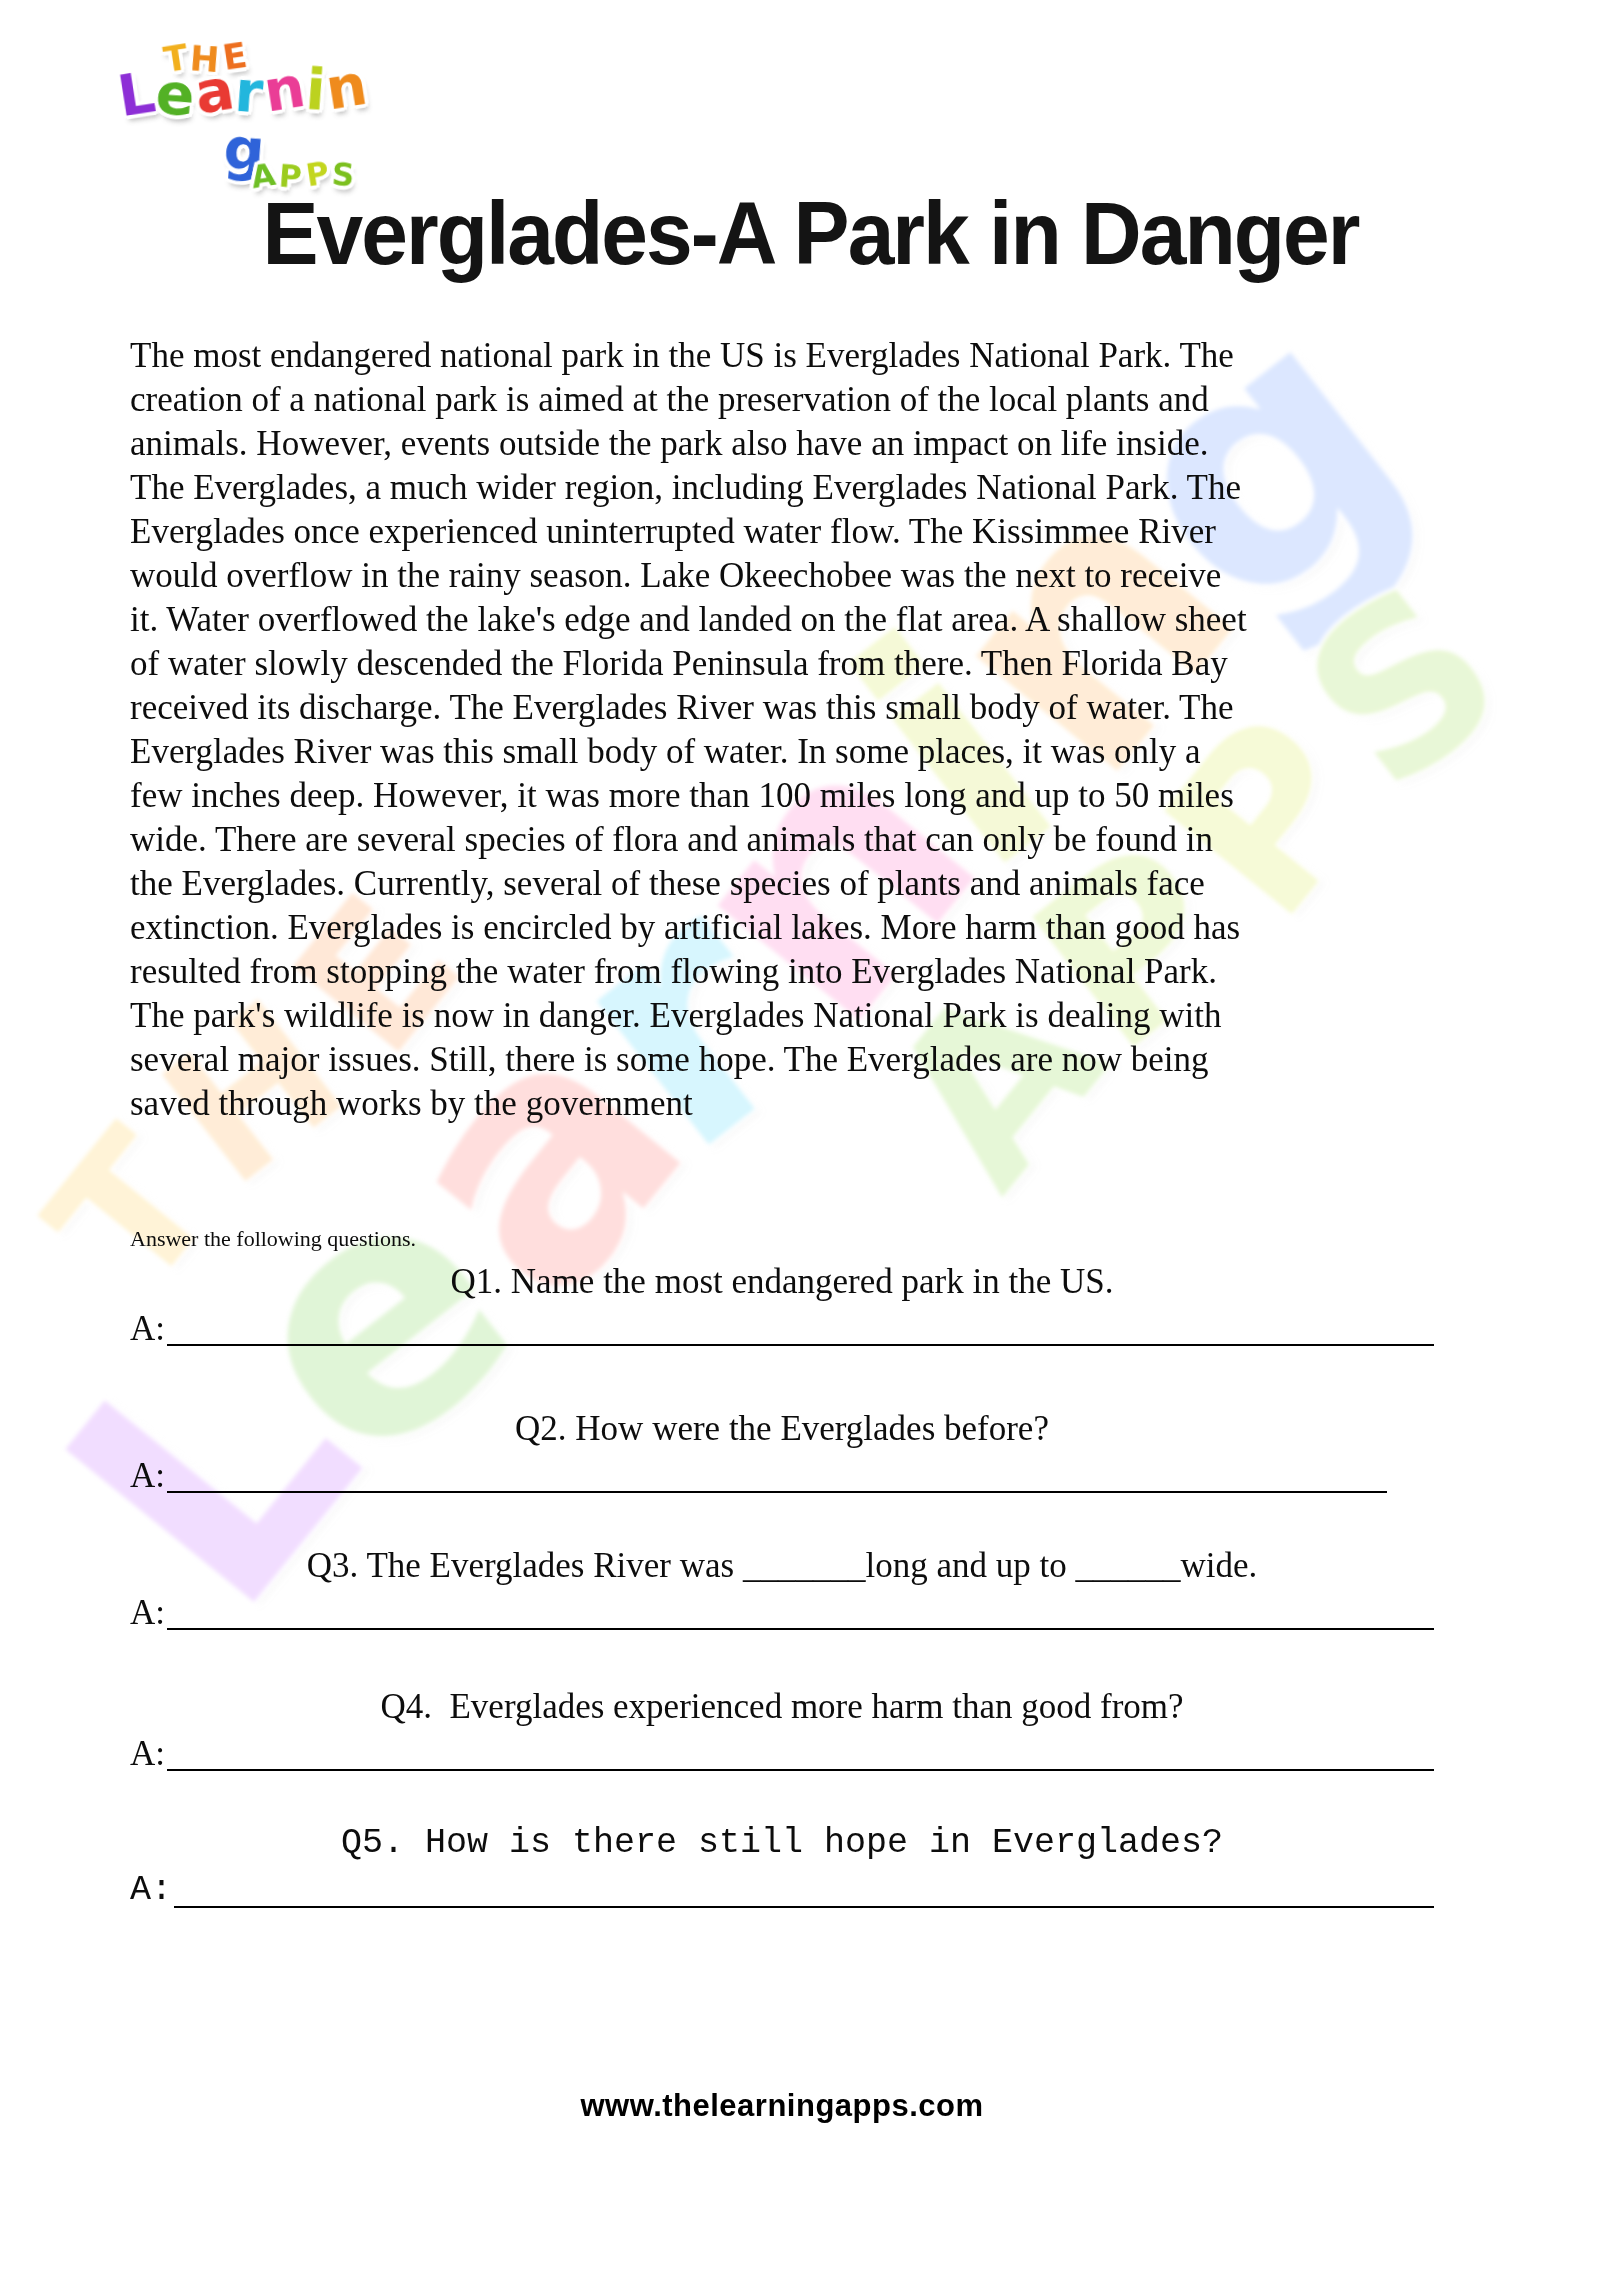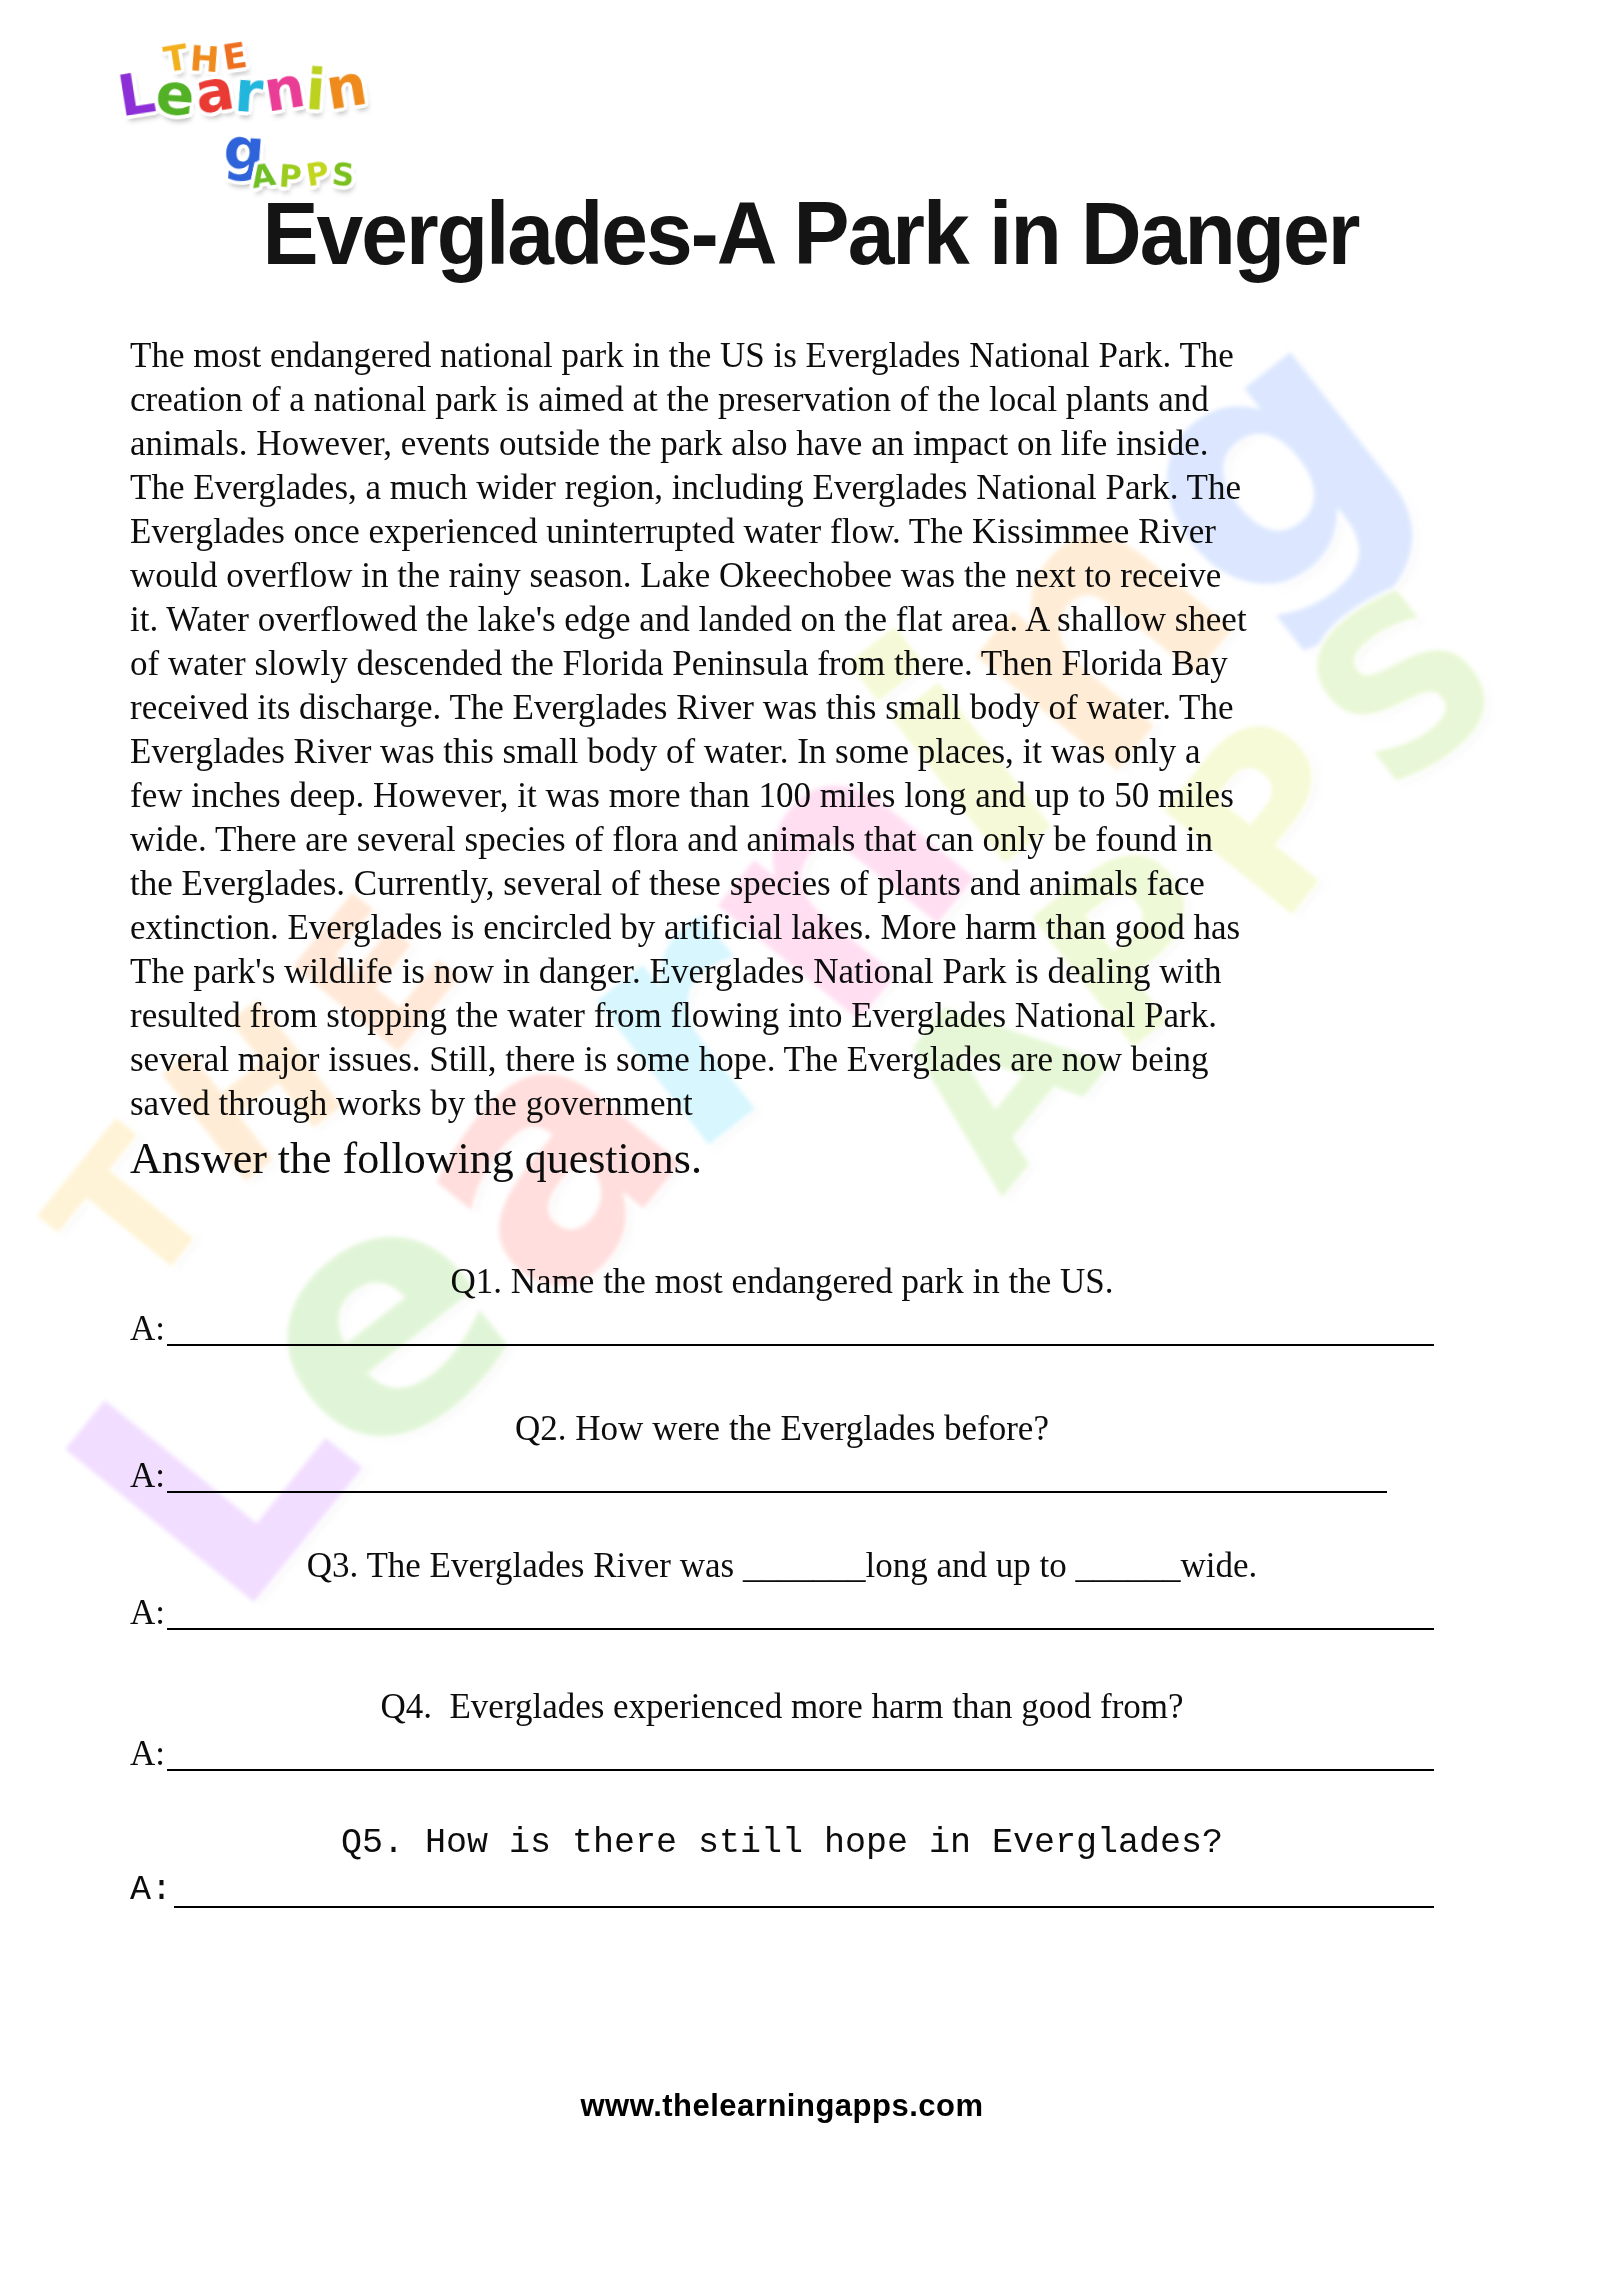--- a/index.html
+++ b/index.html
@@ -54,22 +54,22 @@
     font-weight:700;font-size:84px;letter-spacing:-2px;
     color:#141414;transform:scaleY(1.05);
     z-index:1;white-space:nowrap;
   }
   .article{position:absolute;left:130px;top:334px;width:1313px;z-index:1;}
   .article .line{
     font-size:35px;line-height:44px;
     white-space:nowrap;
   }
   .instruction{
-    position:absolute;left:130px;top:1136px;width:1313px;
-    font-size:44px;line-height:45px;z-index:1;
+    position:absolute;left:130px;top:1216px;width:1313px;
+    font-size:22px;line-height:45px;z-index:1;
   }
   .question{position:absolute;left:130px;width:1304px;z-index:1;text-align:center;}
   .q1{top:1259px;} .q2{top:1406px;} .q3{top:1543px;} .q4{top:1684px;} .q5{top:1821px;font-family:Liberation Mono, monospace;}
   .q-text{font-size:35px;line-height:45px;white-space:pre-wrap;}
   .answer-row{display:flex;align-items:flex-end;height:45px;margin-top:2px;}
   .answer-label{font-size:35px;line-height:45px;}
   .answer-line{flex:1;border-bottom:2.9px solid #000;margin:0 0 4.9px 2px;}
   .q2 .answer-line{flex:none;width:1220px;}
 
   .footer{
@@ -119,22 +119,22 @@
     <div class="line">Everglades once experienced uninterrupted water flow. The Kissimmee River</div>
     <div class="line">would overflow in the rainy season. Lake Okeechobee was the next to receive</div>
     <div class="line">it. Water overflowed the lake's edge and landed on the flat area. A shallow sheet</div>
     <div class="line">of water slowly descended the Florida Peninsula from there. Then Florida Bay</div>
     <div class="line">received its discharge. The Everglades River was this small body of water. The</div>
     <div class="line">Everglades River was this small body of water. In some places, it was only a</div>
     <div class="line">few inches deep. However, it was more than 100 miles long and up to 50 miles</div>
     <div class="line">wide. There are several species of flora and animals that can only be found in</div>
     <div class="line">the Everglades. Currently, several of these species of plants and animals face</div>
     <div class="line">extinction. Everglades is encircled by artificial lakes. More harm than good has</div>
+    <div class="line">resulted from stopping the water from flowing into Everglades National Park.</div>
     <div class="line">The park's wildlife is now in danger. Everglades National Park is dealing with</div>
-    <div class="line">resulted from stopping the water from flowing into Everglades National Park.</div>
     <div class="line">several major issues. Still, there is some hope. The Everglades are now being</div>
     <div class="line">saved through works by the government</div>
   </div>
 
   <div class="instruction">Answer the following questions.</div>
 
   <div class="question q1">
     <div class="q-text">Q1. Name the most endangered park in the US.</div>
     <div class="answer-row">
       <span class="answer-label">A:</span>

